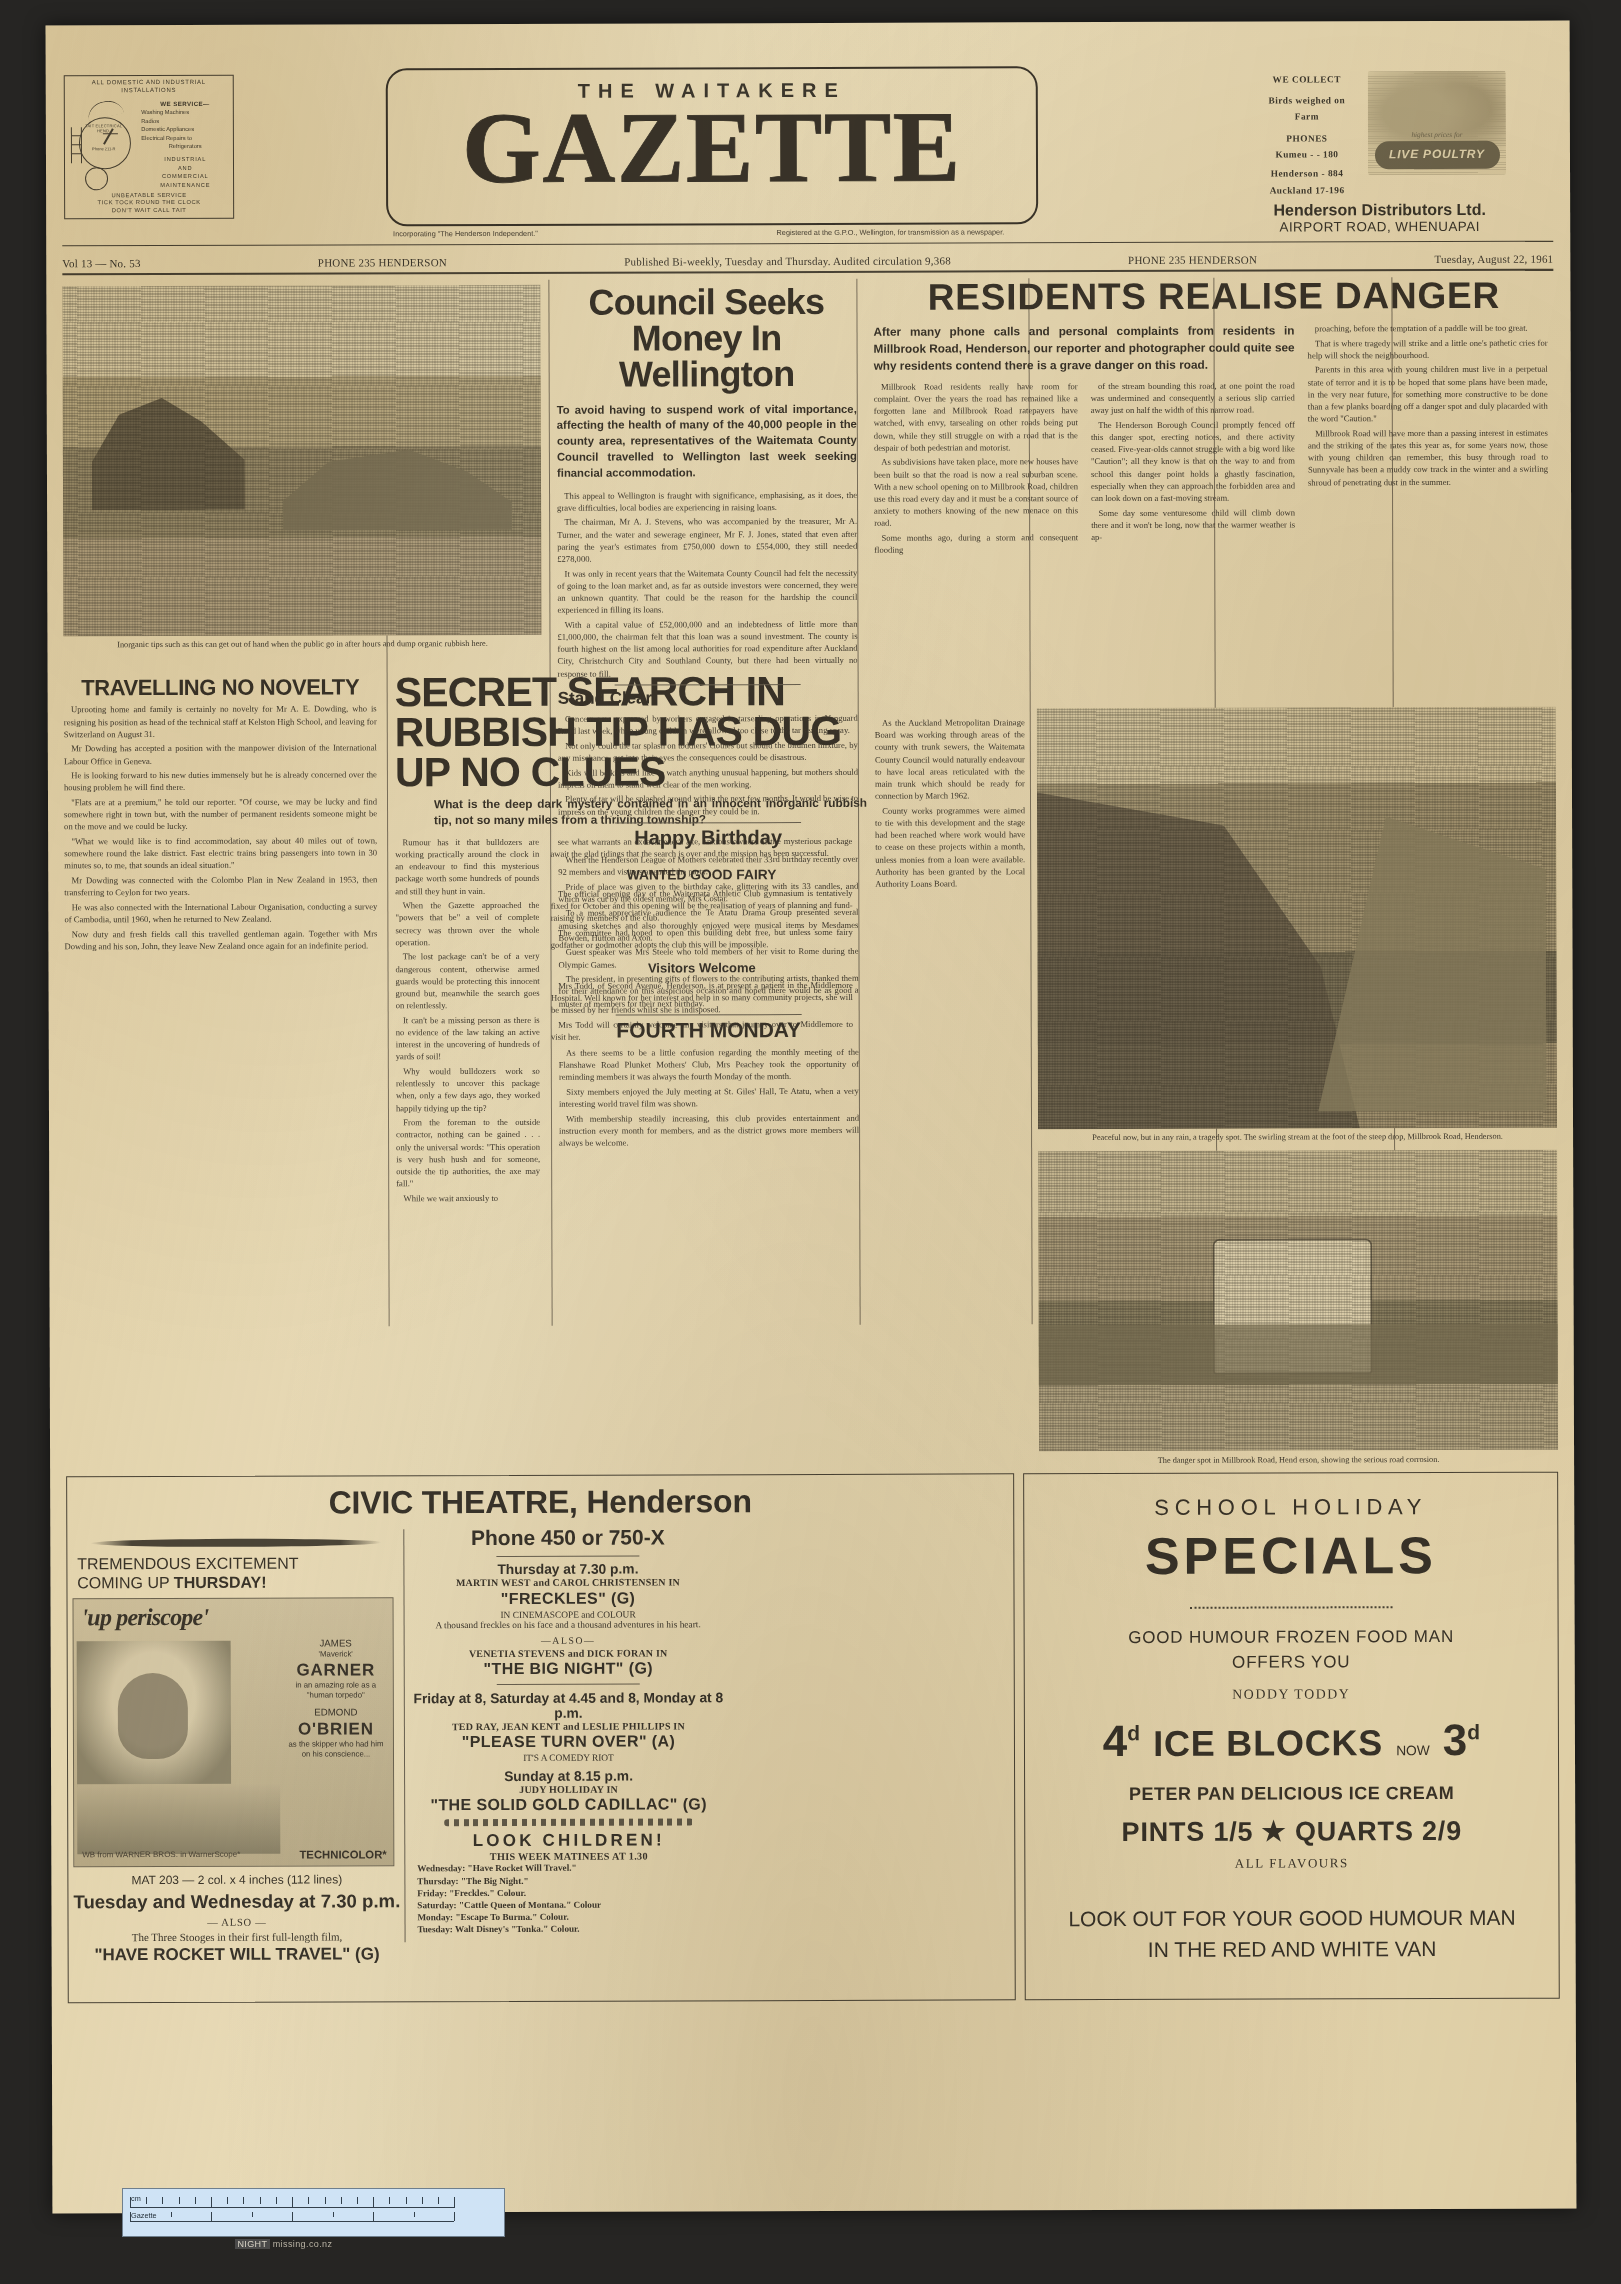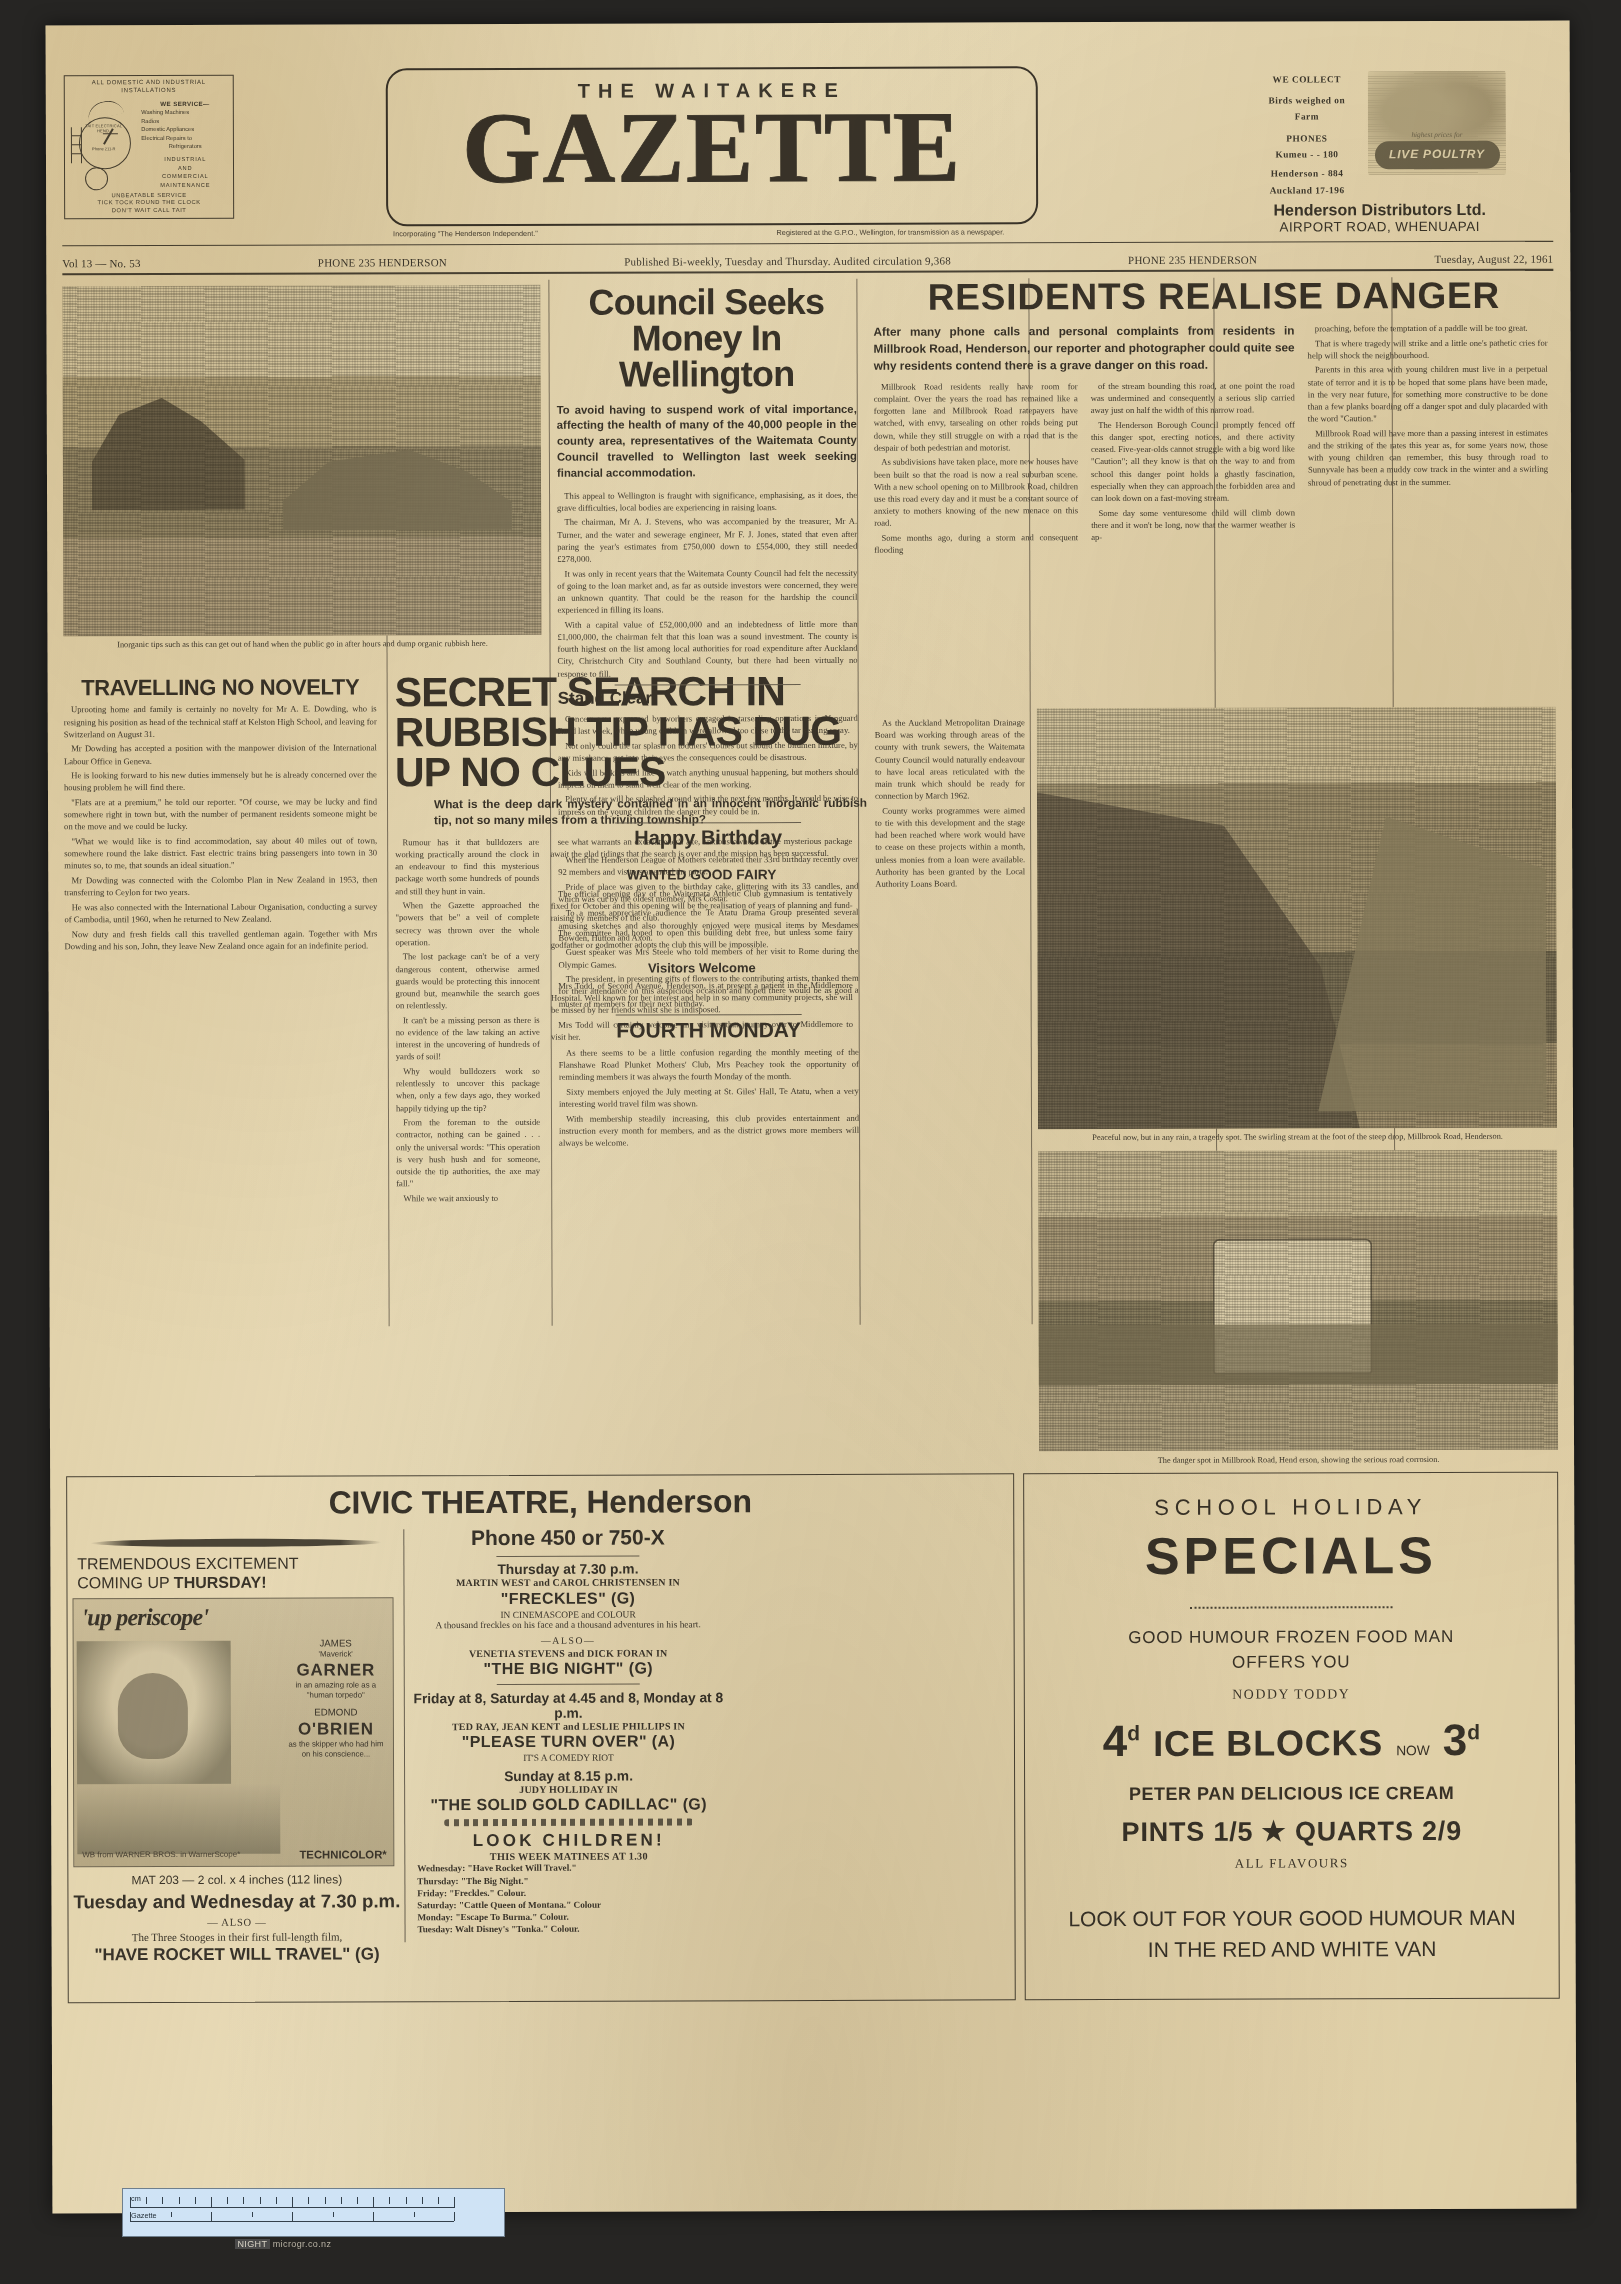--- a/index.html
+++ b/index.html
@@ -556,15 +556,15 @@
       <i style="left: 203px; height: 5.7px;"></i>
       <i style="left: 243px; height: 9.7px;"></i>
       <i style="left: 284px; height: 5.7px;"></i>
       <i style="left: 324px; height: 9.7px;"></i>
     </div>
   <div class="lab" style="top:4.9px">cm</div>
   <div class="lab" style="top:22px">Gazette</div>
 </div>
 <div id="rulerfoot">
   <span class="blk">NIGHT</span>
-  <span>microgr.co.nz</span>
+  <span>missing.co.nz</span>
 </div>
 
 
 </body></html>

